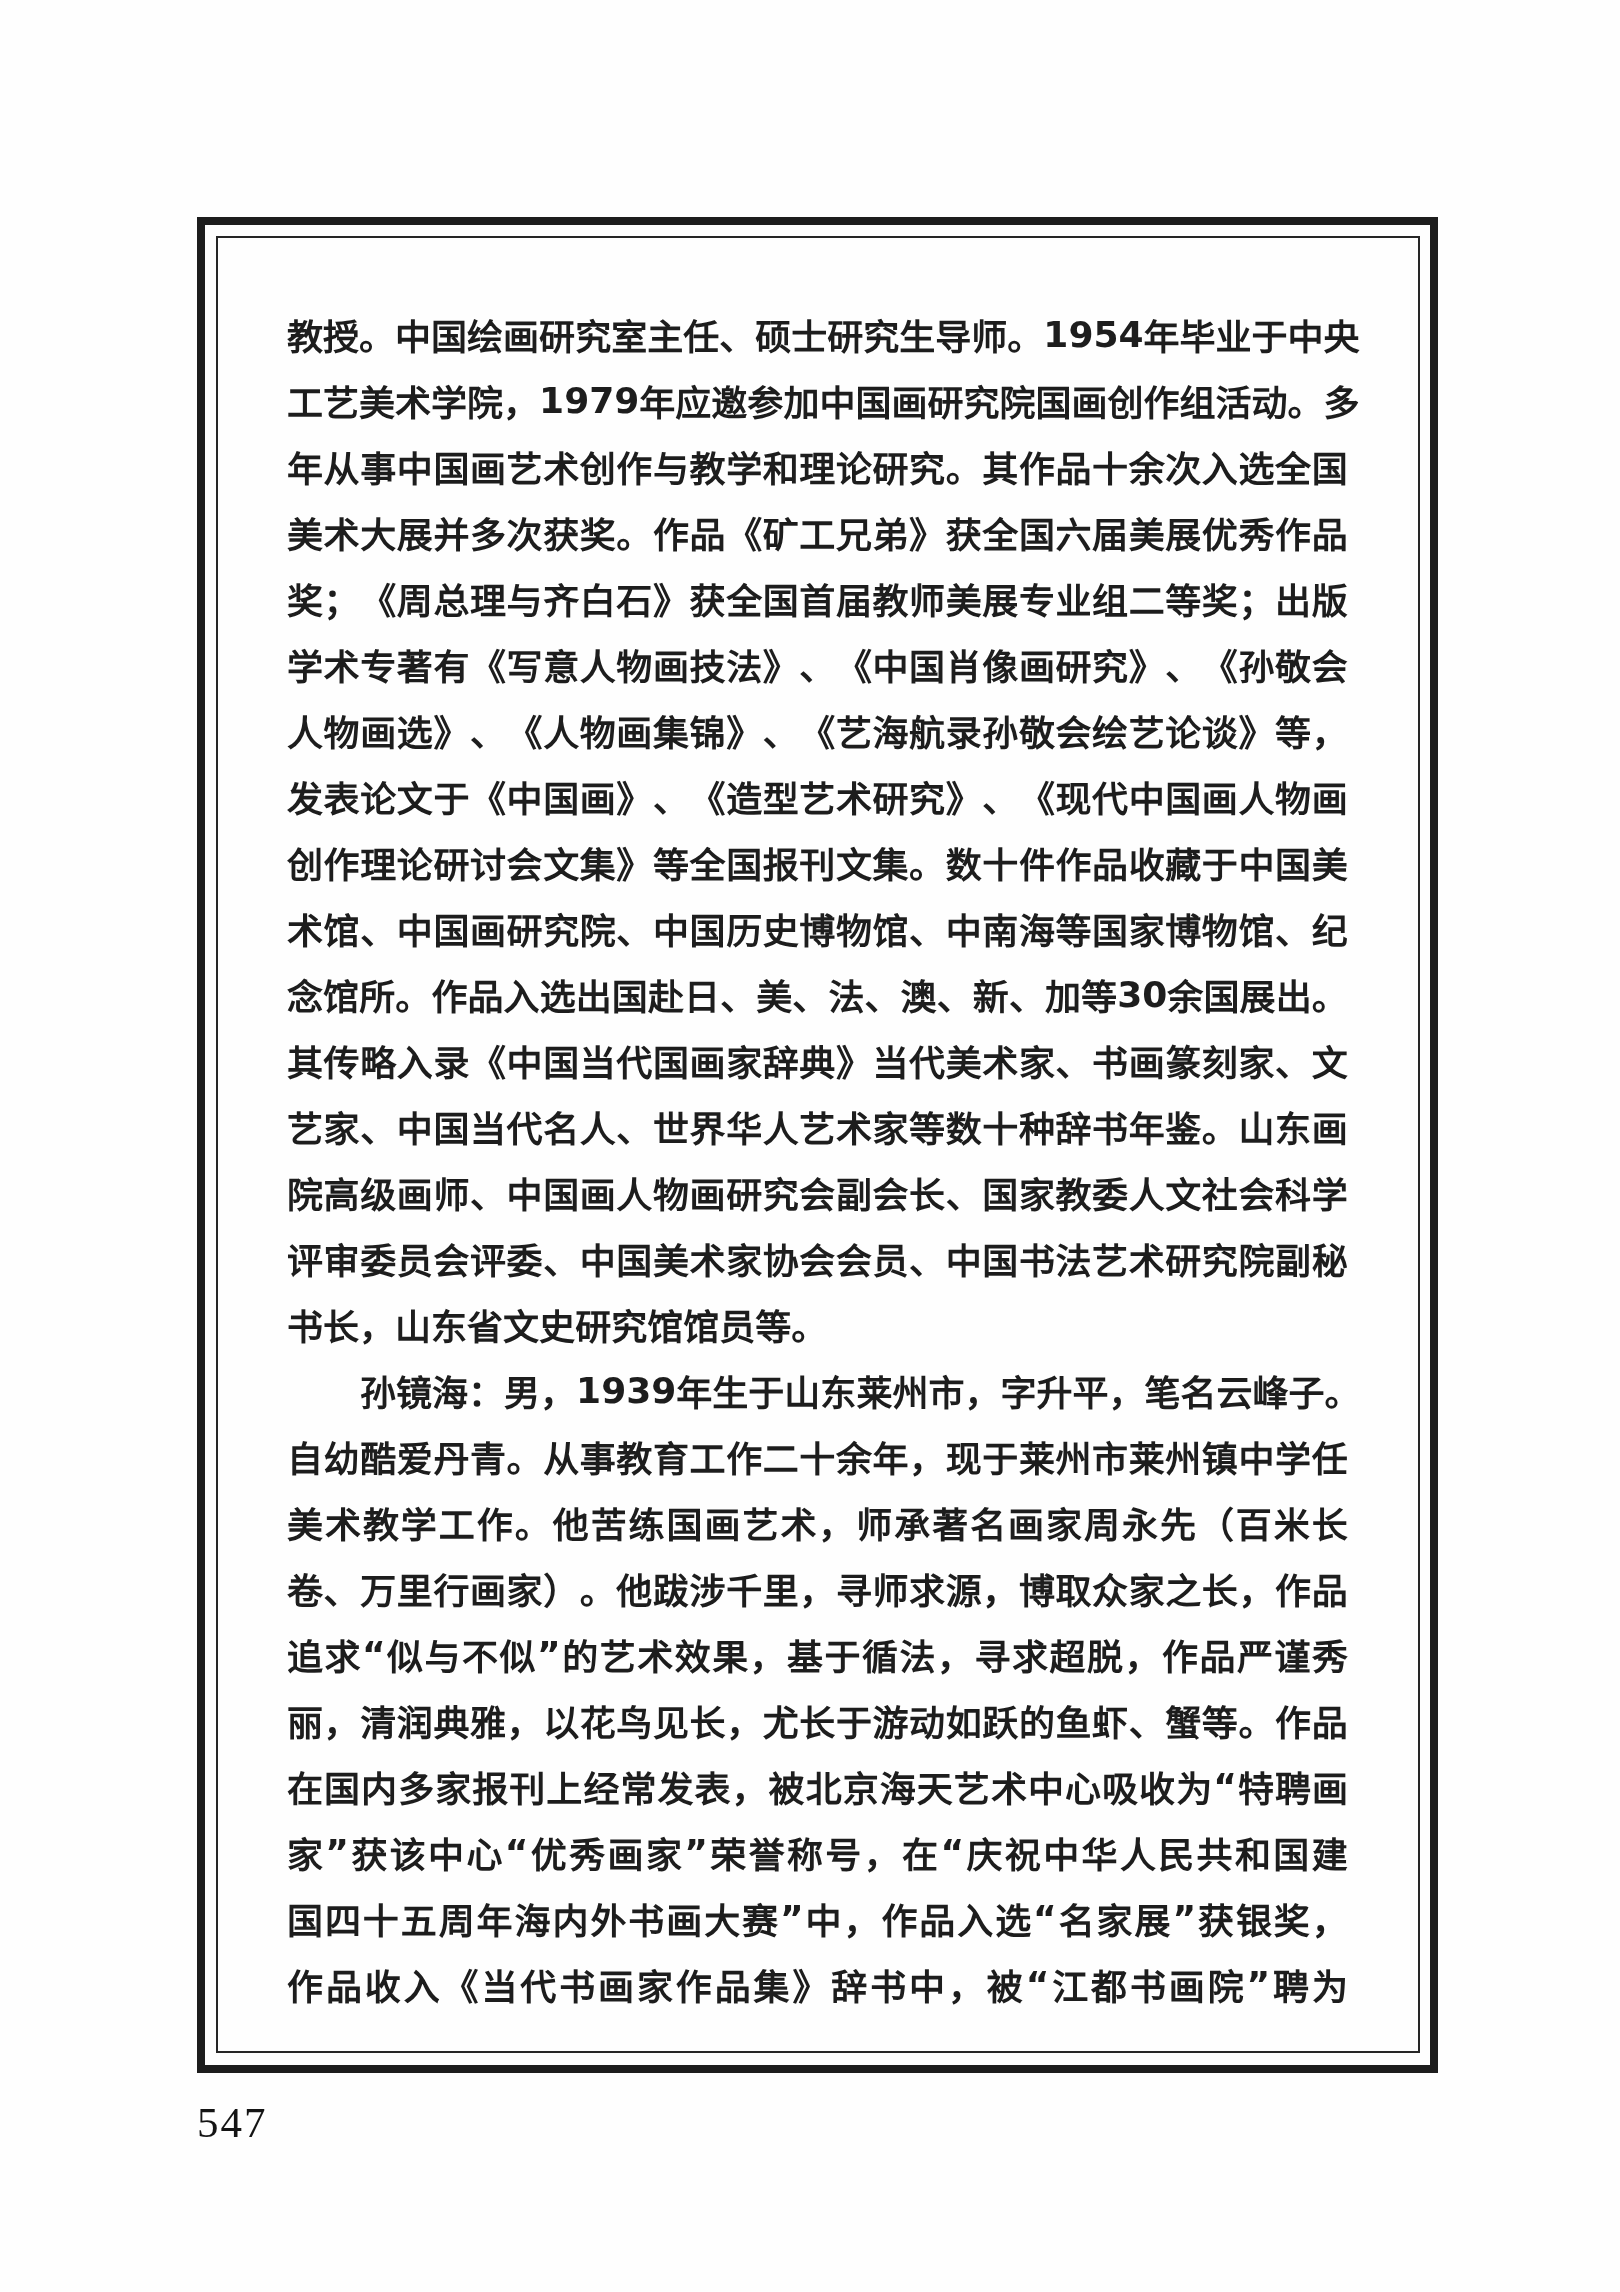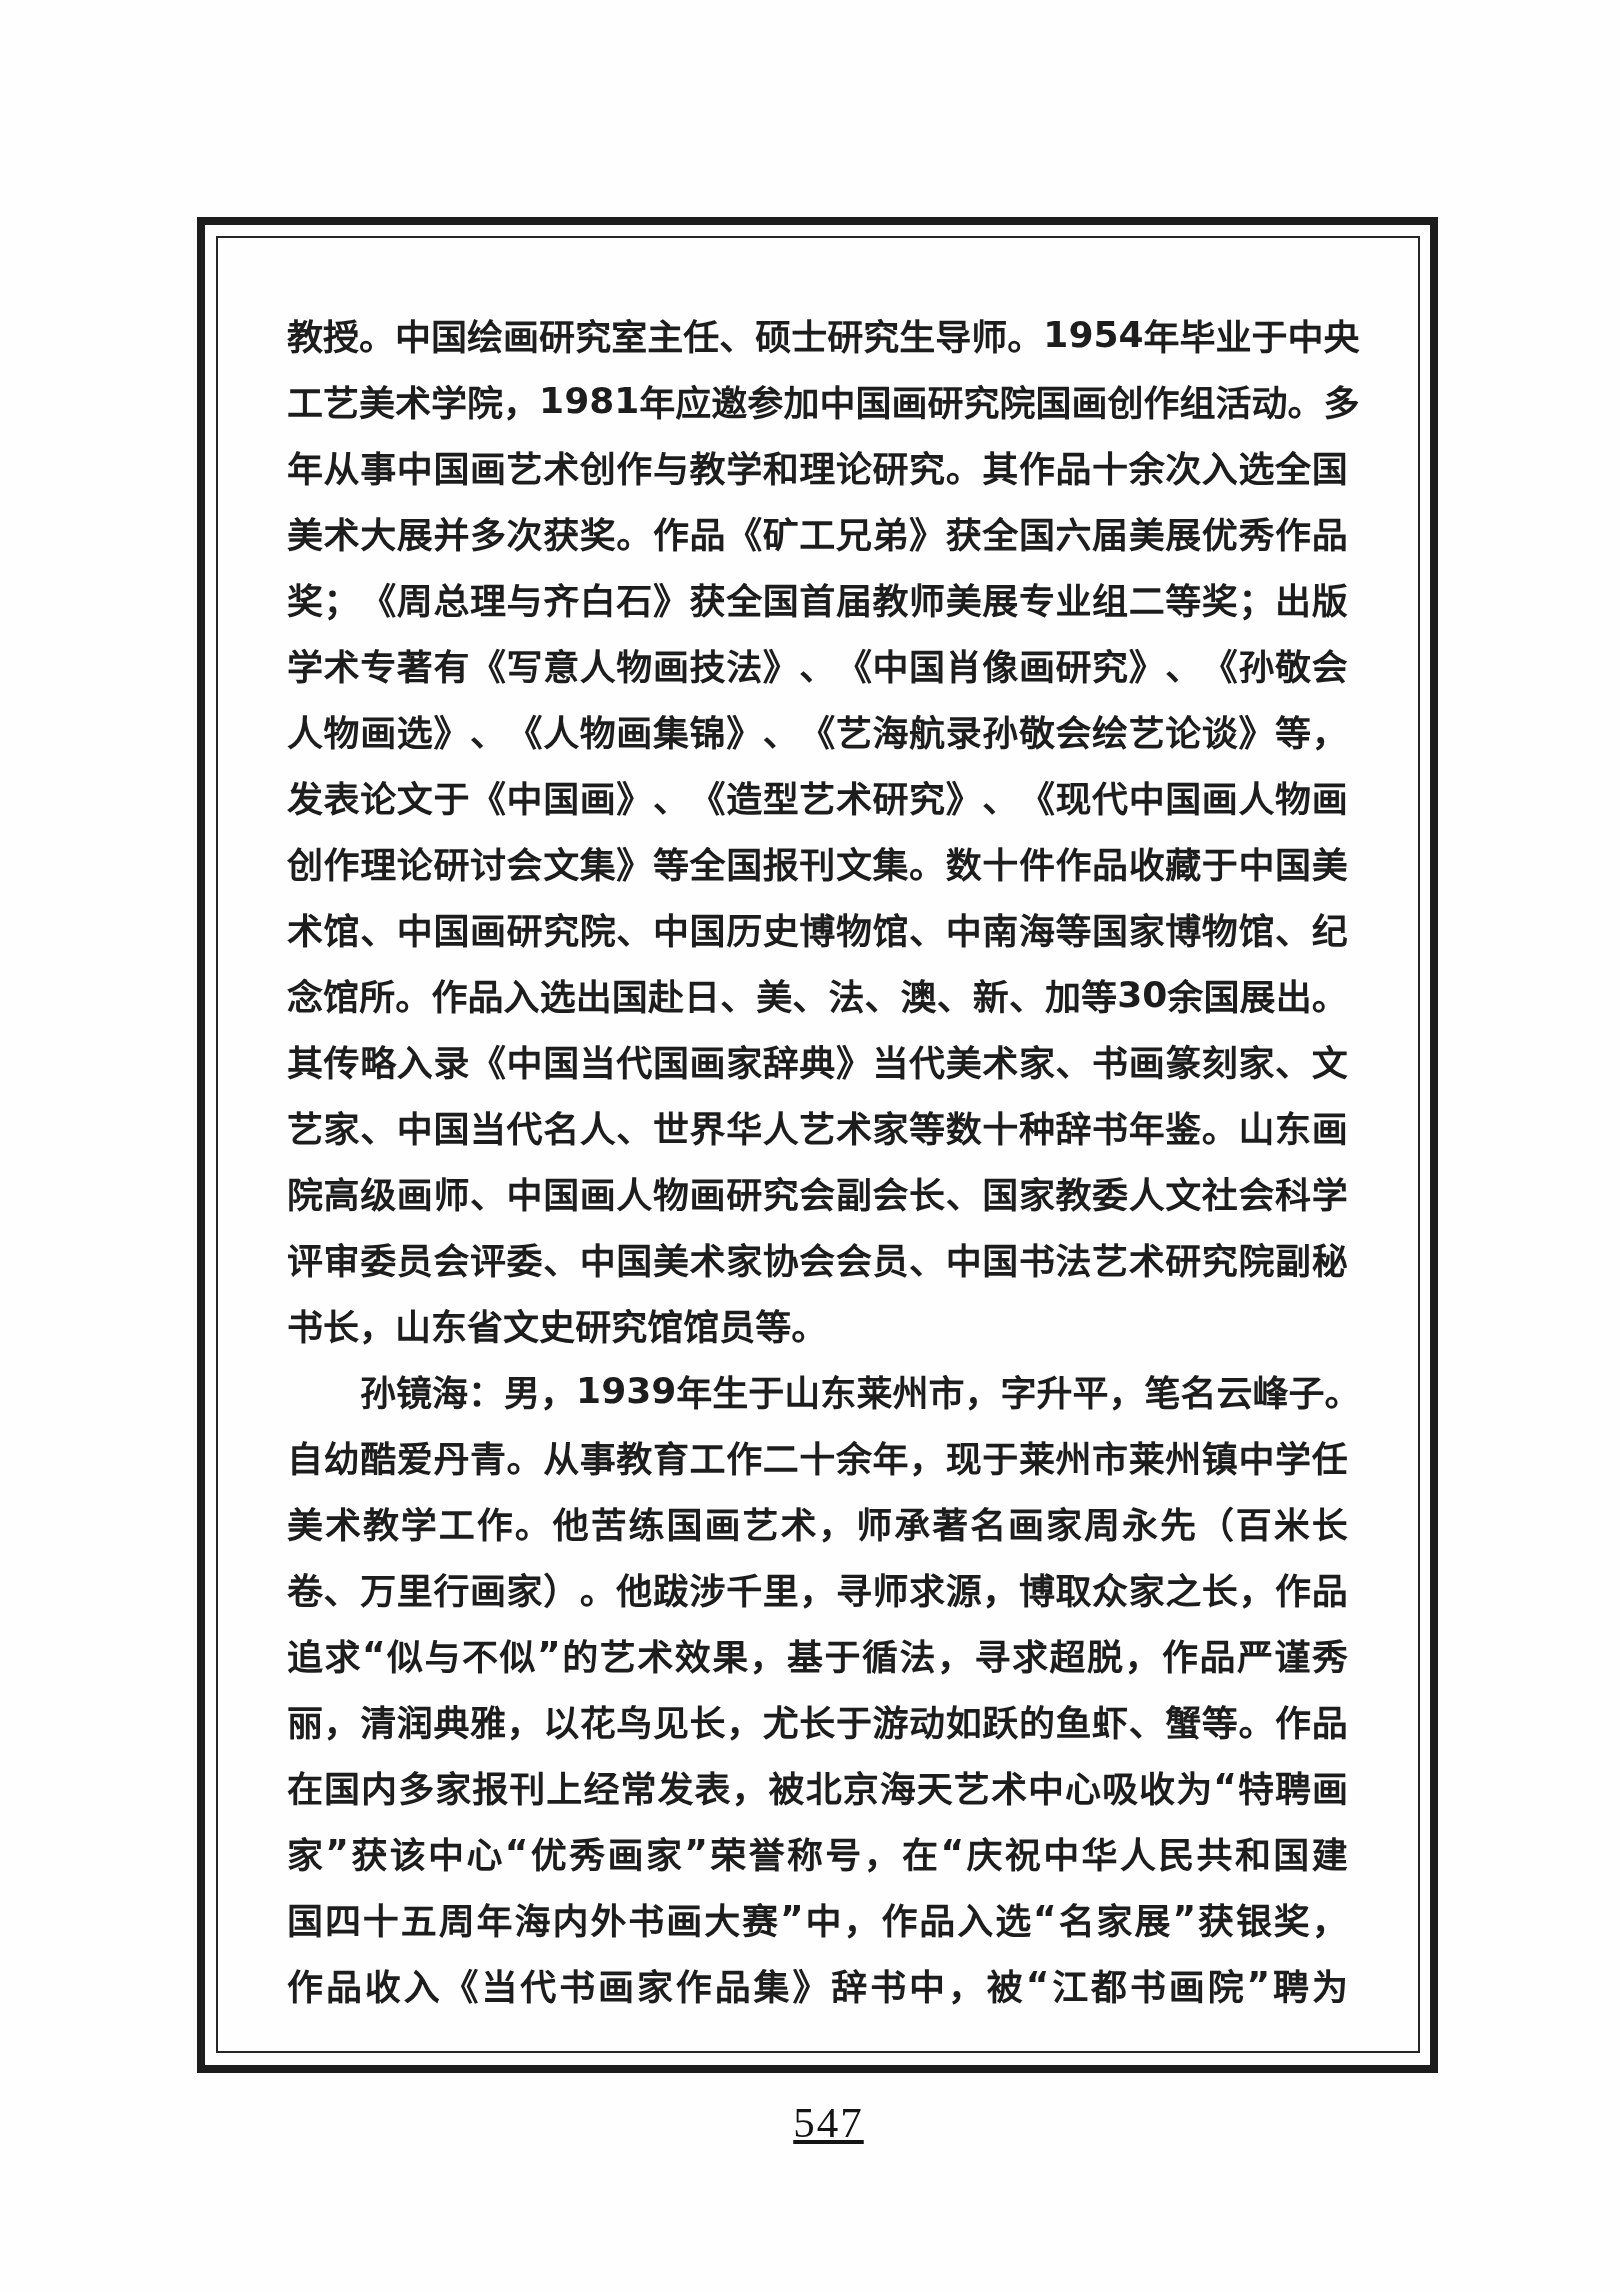--- a/index.html
+++ b/index.html
@@ -63,30 +63,28 @@
   }
   .text-line .indent-spacer {
     flex: 0 0 73px;
     height: 1px;
   }
   .text-line span.run {
     display: inline-block;
   }
   .page-number {
     position: absolute;
-    left: 208px;
+    left: 197px;
     top: 2098px;
     width: 1241px;
-    text-align: center;
     font-family: "Liberation Serif", "DejaVu Serif", serif;
     font-size: 43px;
     font-weight: 400;
     color: #141414;
     letter-spacing: 2px;
-    text-decoration: underline;
   }
 </style>
 </head>
 <body>
 
 <div class="scan-bg"></div>
 
 <div class="frame-outer"></div>
 <div class="frame-inner"></div>
 
@@ -122,21 +120,21 @@
       <span class="run">央</span>
     </div>
     <div class="text-line">
       <span class="run">工</span>
       <span class="run">艺</span>
       <span class="run">美</span>
       <span class="run">术</span>
       <span class="run">学</span>
       <span class="run">院</span>
       <span class="run">，</span>
-      <span class="run">1981</span>
+      <span class="run">1979</span>
       <span class="run">年</span>
       <span class="run">应</span>
       <span class="run">邀</span>
       <span class="run">参</span>
       <span class="run">加</span>
       <span class="run">中</span>
       <span class="run">国</span>
       <span class="run">画</span>
       <span class="run">研</span>
       <span class="run">究</span>

